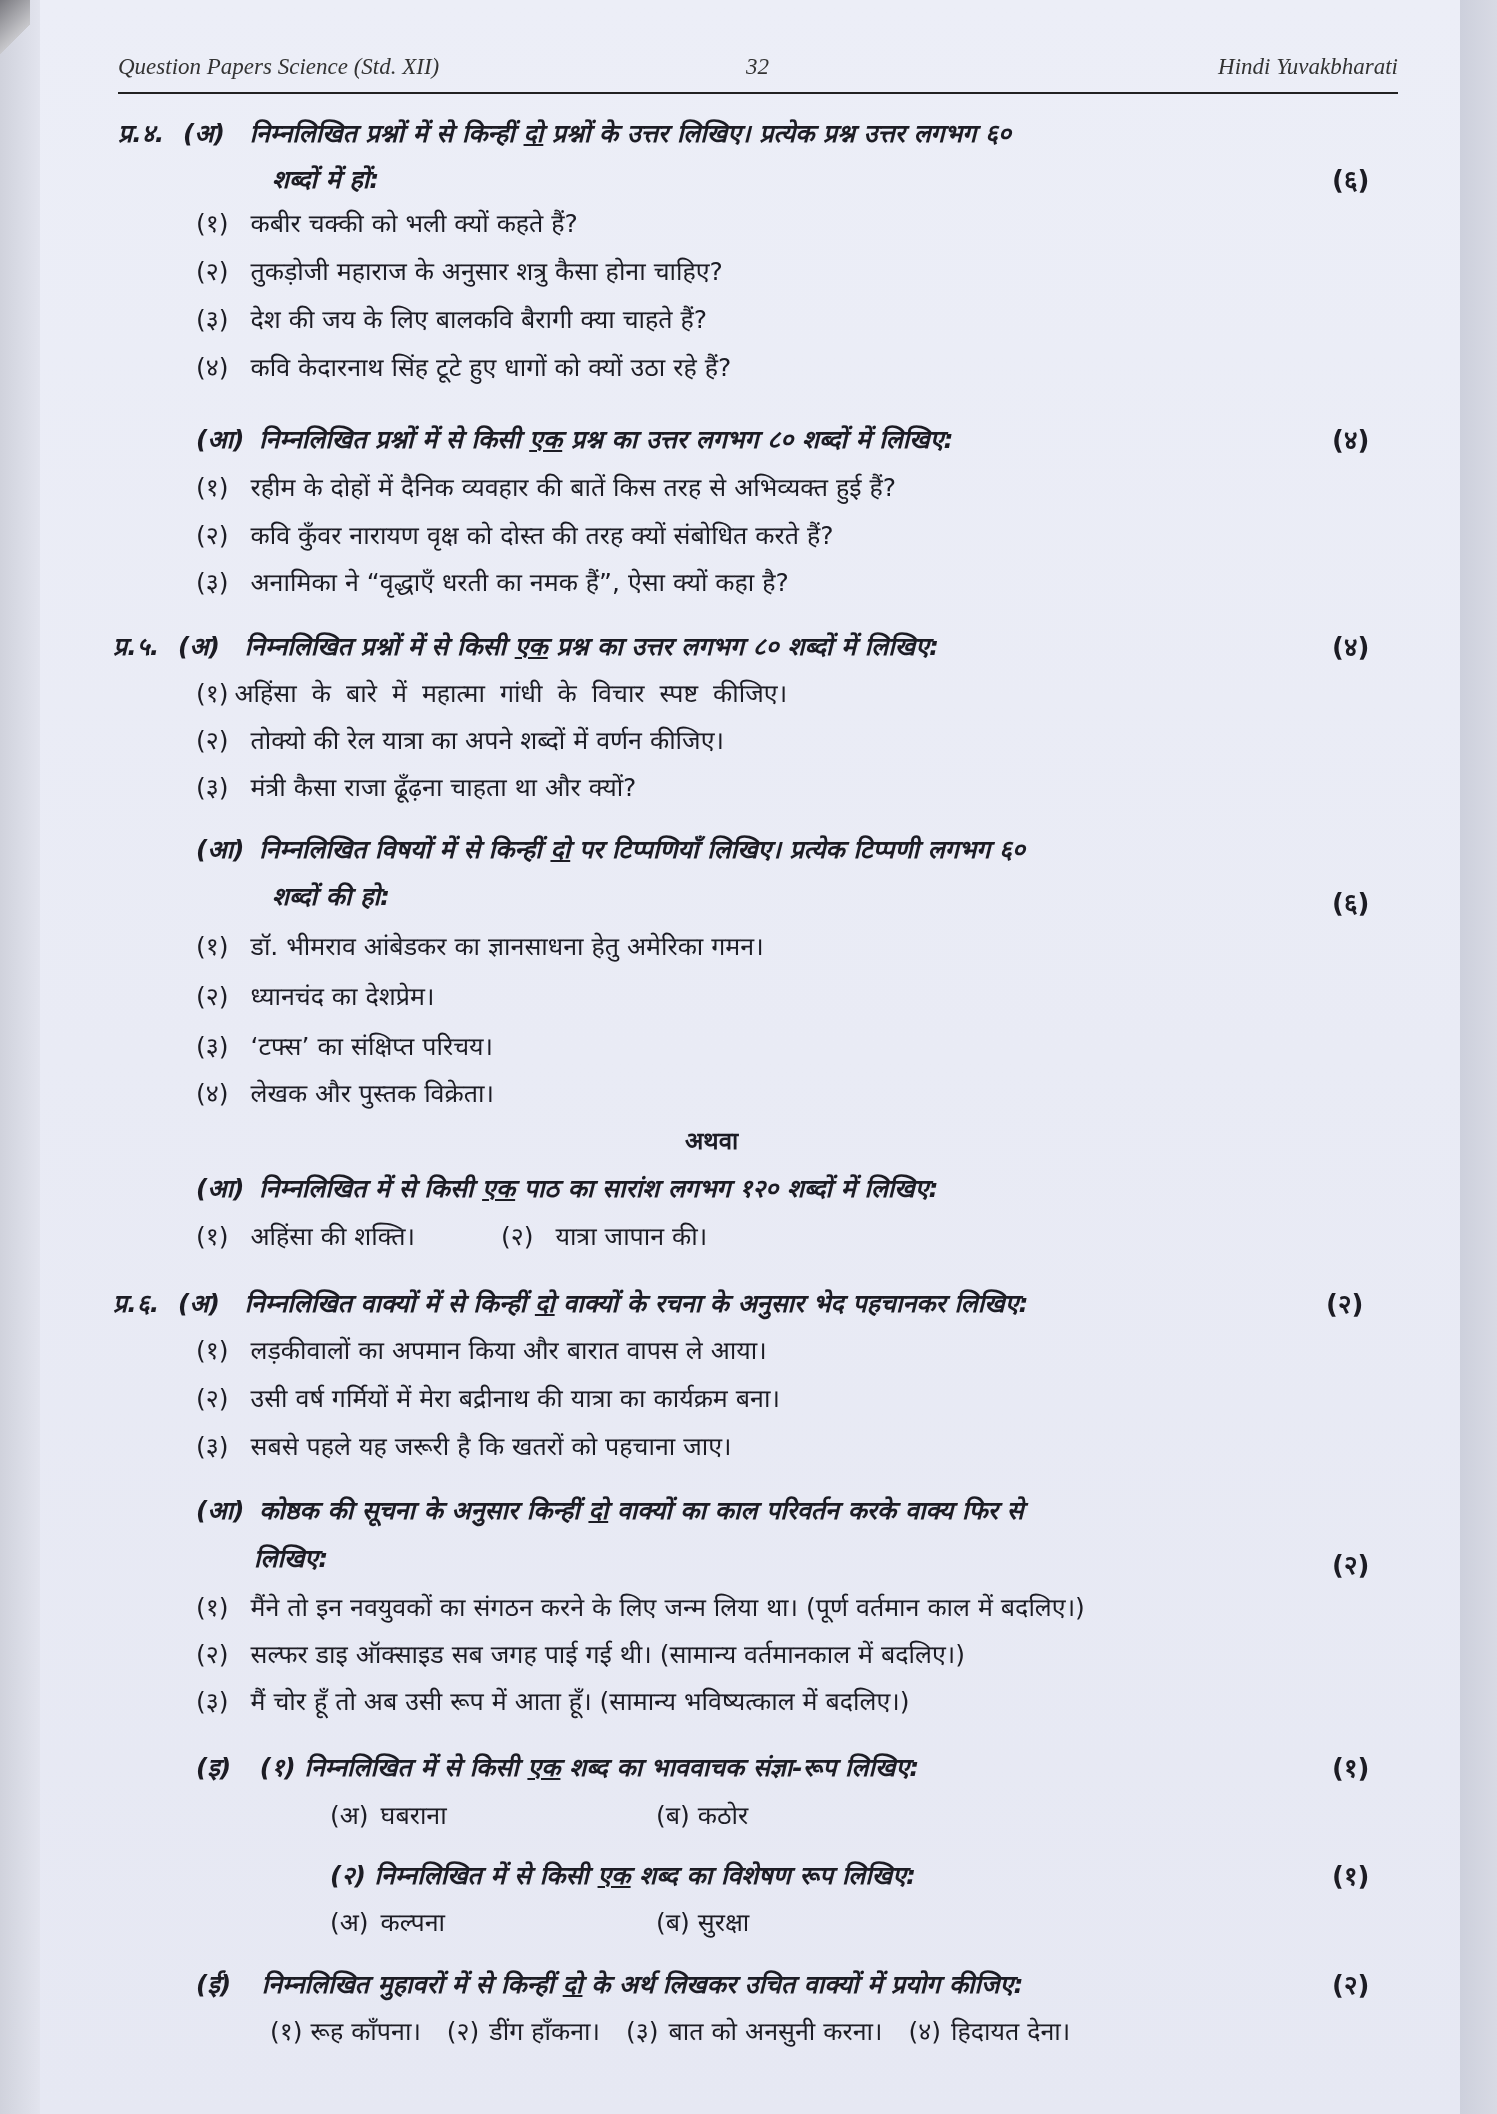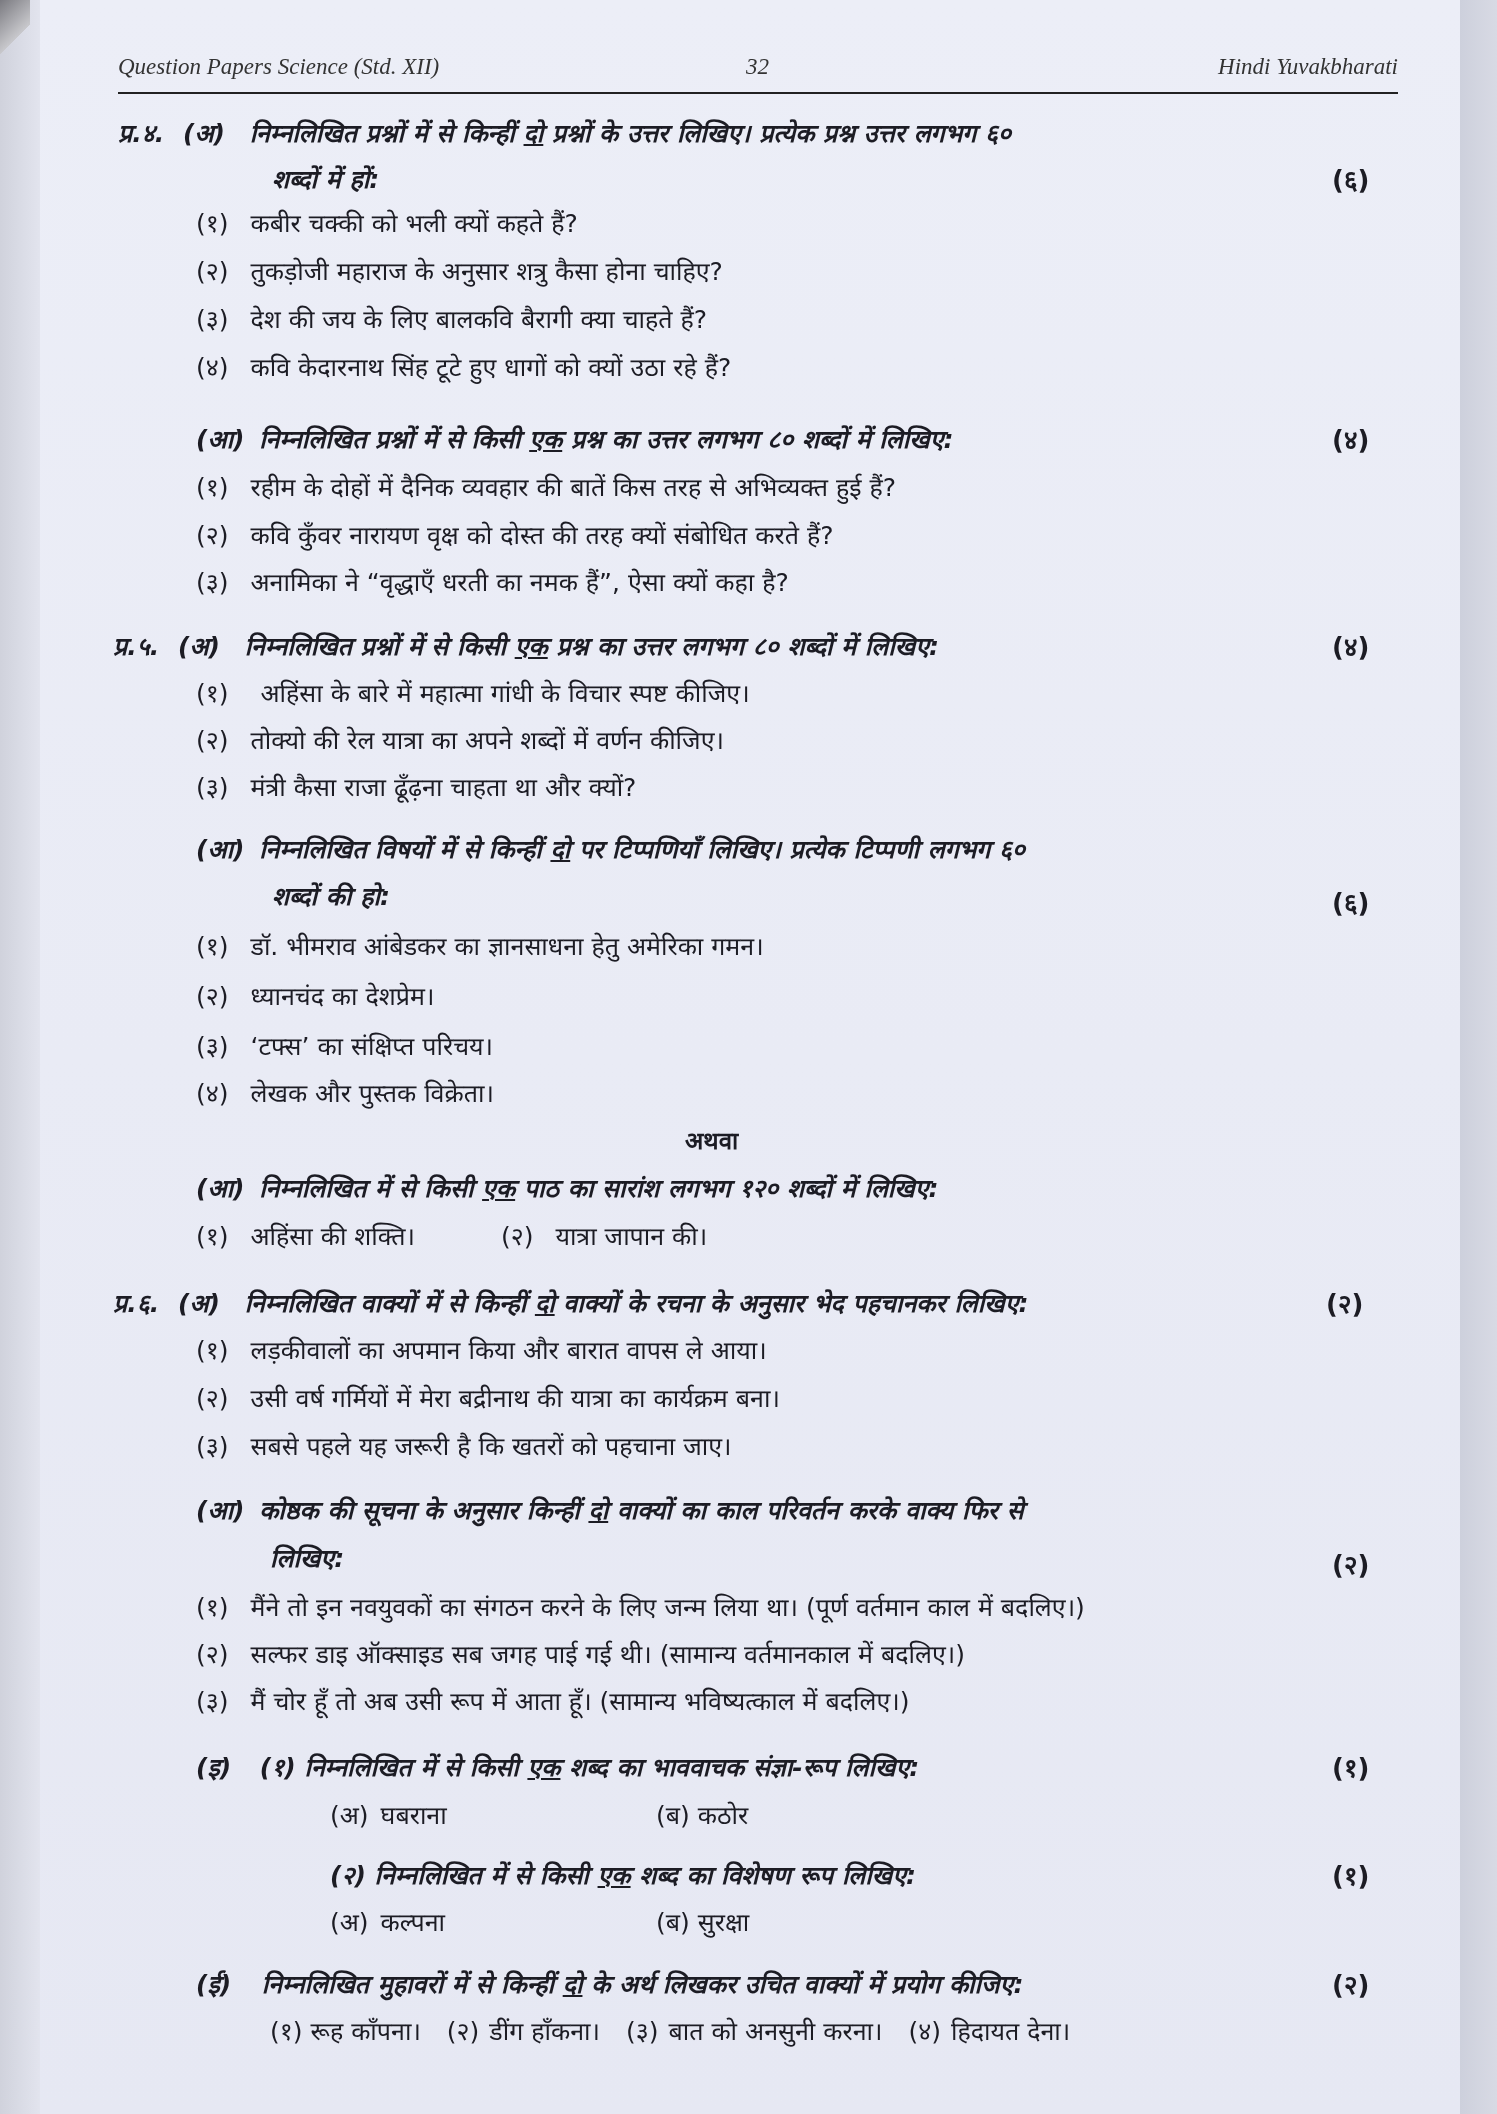--- a/index.html
+++ b/index.html
@@ -77,21 +77,21 @@
 <div class="line" style="left:196px; top:471px;"><span>(१)</span><span style="margin-left:22px;">रहीम के दोहों में दैनिक व्यवहार की बातें किस तरह से अभिव्यक्त हुई हैं?</span></div>
 <div class="line" style="left:196px; top:519px;"><span>(२)</span><span style="margin-left:22px;">कवि कुँवर नारायण वृक्ष को दोस्त की तरह क्यों संबोधित करते हैं?</span></div>
 <div class="line" style="left:196px; top:566px;"><span>(३)</span><span style="margin-left:22px;">अनामिका ने “वृद्धाएँ धरती का नमक हैं”, ऐसा क्यों कहा है?</span></div>
 
 <div class="line b" style="left:113px; top:630px;">
   <span>प्र.५.</span>
   <span style="margin-left:10px;">(अ)</span>
   <span style="margin-left:16px;">निम्नलिखित प्रश्नों में से किसी </span><span class="u">एक</span><span> प्रश्न का उत्तर लगभग ८० शब्दों में लिखिए:</span>
 </div>
 <div class="marks line" style="top:630px;">(४)</div>
-<div class="line" style="left:196px; top:677px;"><span>(१)</span><span style="margin-left:32px;">अहिंसा के बारे में महात्मा गांधी के विचार स्पष्ट कीजिए।</span></div>
+<div class="line" style="left:196px; top:677px;"><span>(१)</span><span style="margin-left:6px;font-family:Liberation Mono, monospace;">अहिंसा के बारे में महात्मा गांधी के विचार स्पष्ट कीजिए।</span></div>
 <div class="line" style="left:196px; top:724px;"><span>(२)</span><span style="margin-left:22px;">तोक्यो की रेल यात्रा का अपने शब्दों में वर्णन कीजिए।</span></div>
 <div class="line" style="left:196px; top:771px;"><span>(३)</span><span style="margin-left:22px;">मंत्री कैसा राजा ढूँढ़ना चाहता था और क्यों?</span></div>
 
 <div class="line b" style="left:196px; top:833px;">
   <span>(आ)</span>
   <span style="margin-left:6px;">निम्नलिखित विषयों में से किन्हीं </span><span class="u">दो</span><span> पर टिप्पणियाँ लिखिए। प्रत्येक टिप्पणी लगभग ६०</span>
 </div>
 <div class="line b" style="left:272px; top:880px;">शब्दों की हो:</div>
 <div class="marks line" style="top:886px;">(६)</div>
 <div class="line" style="left:196px; top:930px;"><span>(१)</span><span style="margin-left:22px;">डॉ. भीमराव आंबेडकर का ज्ञानसाधना हेतु अमेरिका गमन।</span></div>
@@ -117,21 +117,21 @@
 </div>
 <div class="marks line" style="top:1287px; left:1326px;">(२)</div>
 <div class="line" style="left:196px; top:1334px;"><span>(१)</span><span style="margin-left:22px;">लड़कीवालों का अपमान किया और बारात वापस ले आया।</span></div>
 <div class="line" style="left:196px; top:1382px;"><span>(२)</span><span style="margin-left:22px;">उसी वर्ष गर्मियों में मेरा बद्रीनाथ की यात्रा का कार्यक्रम बना।</span></div>
 <div class="line" style="left:196px; top:1430px;"><span>(३)</span><span style="margin-left:22px;">सबसे पहले यह जरूरी है कि खतरों को पहचाना जाए।</span></div>
 
 <div class="line b" style="left:196px; top:1494px;">
   <span>(आ)</span>
   <span style="margin-left:6px;">कोष्ठक की सूचना के अनुसार किन्हीं </span><span class="u">दो</span><span> वाक्यों का काल परिवर्तन करके वाक्य फिर से</span>
 </div>
-<div class="line b" style="left:270px; top:1542px;">लिखिए:</div>
+<div class="line b" style="left:254px; top:1542px;">लिखिए:</div>
 <div class="marks line" style="top:1548px;">(२)</div>
 <div class="line" style="left:196px; top:1591px;"><span>(१)</span><span style="margin-left:22px;">मैंने तो इन नवयुवकों का संगठन करने के लिए जन्म लिया था। (पूर्ण वर्तमान काल में बदलिए।)</span></div>
 <div class="line" style="left:196px; top:1638px;"><span>(२)</span><span style="margin-left:22px;">सल्फर डाइ ऑक्साइड सब जगह पाई गई थी। (सामान्य वर्तमानकाल में बदलिए।)</span></div>
 <div class="line" style="left:196px; top:1685px;"><span>(३)</span><span style="margin-left:22px;">मैं चोर हूँ तो अब उसी रूप में आता हूँ। (सामान्य भविष्यत्काल में बदलिए।)</span></div>
 
 <div class="line b" style="left:196px; top:1751px;">
   <span>(इ)</span>
   <span style="margin-left:20px;">(१)</span>
   <span>निम्नलिखित में से किसी </span><span class="u">एक</span><span> शब्द का भाववाचक संज्ञा-रूप लिखिए:</span>
 </div>

